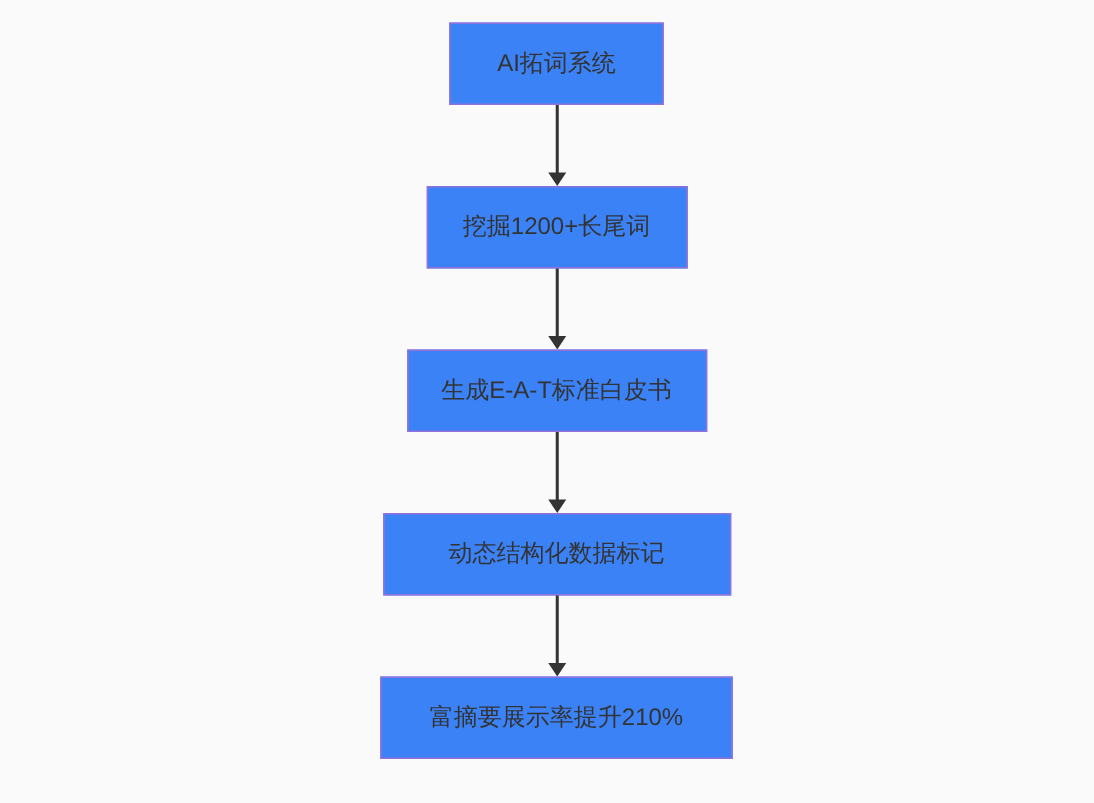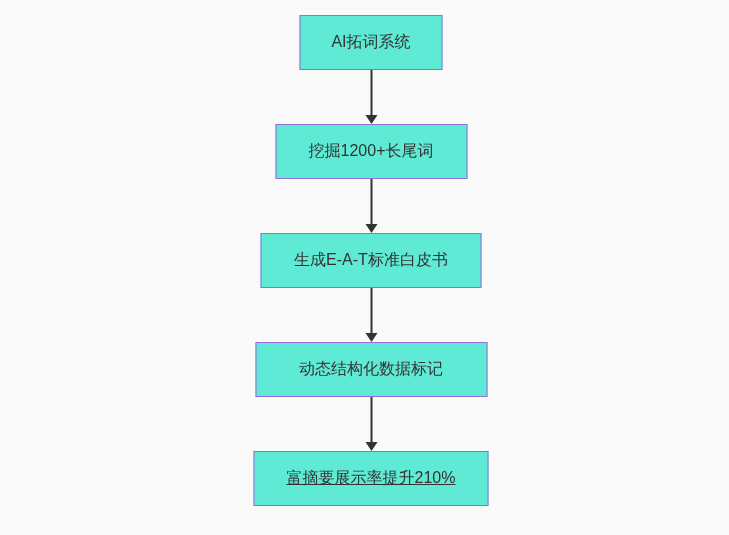--- a/index.html
+++ b/index.html
@@ -19,35 +19,35 @@
     left: 371px;
     top: 15px;
     transform: translateX(-50%);
     display: flex;
     flex-direction: column;
     align-items: center;
   }
   .flow-node {
     box-sizing: border-box;
     height: 55px;
-    background: #5eead4;
+    background: #3b82f6;
     border: 1px solid #9370DB;
     color: #333333;
     font-size: 16px;
     display: flex;
     align-items: center;
     justify-content: center;
     text-align: center;
     white-space: nowrap;
   }
   .flow-node.n1 { width: 143px; }
-  .flow-node.n2 { width: 192px; }
-  .flow-node.n3 { width: 221px; }
+  .flow-node.n2 { width: 174px; }
+  .flow-node.n3 { width: 200px; }
   .flow-node.n4 { width: 232px; }
-  .flow-node.n5 { width: 235px; text-decoration: underline; }
+  .flow-node.n5 { width: 235px; }
   .flow-arrow {
     height: 54px;
     display: flex;
     flex-direction: column;
     align-items: center;
   }
   .flow-arrow .arrow-line {
     width: 2px;
     flex: 1 1 auto;
     background: #333333;

